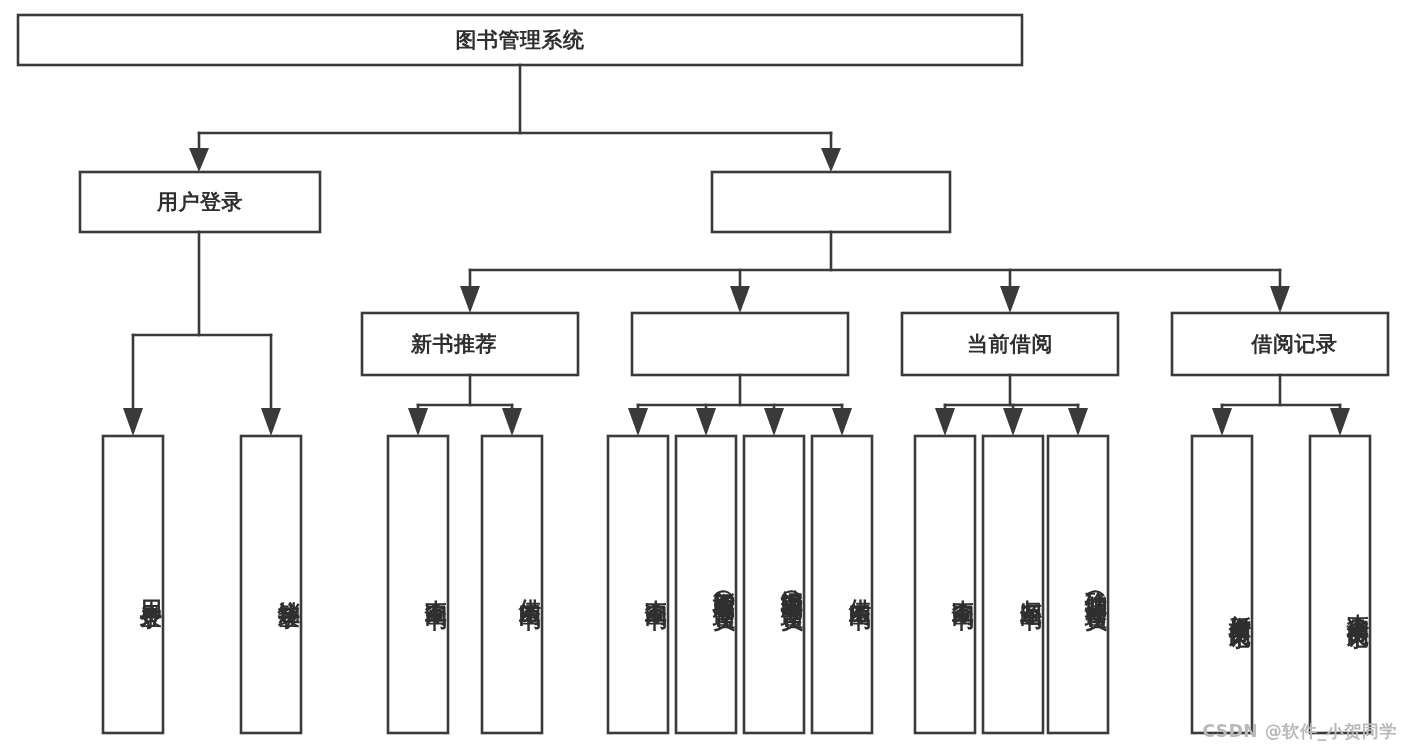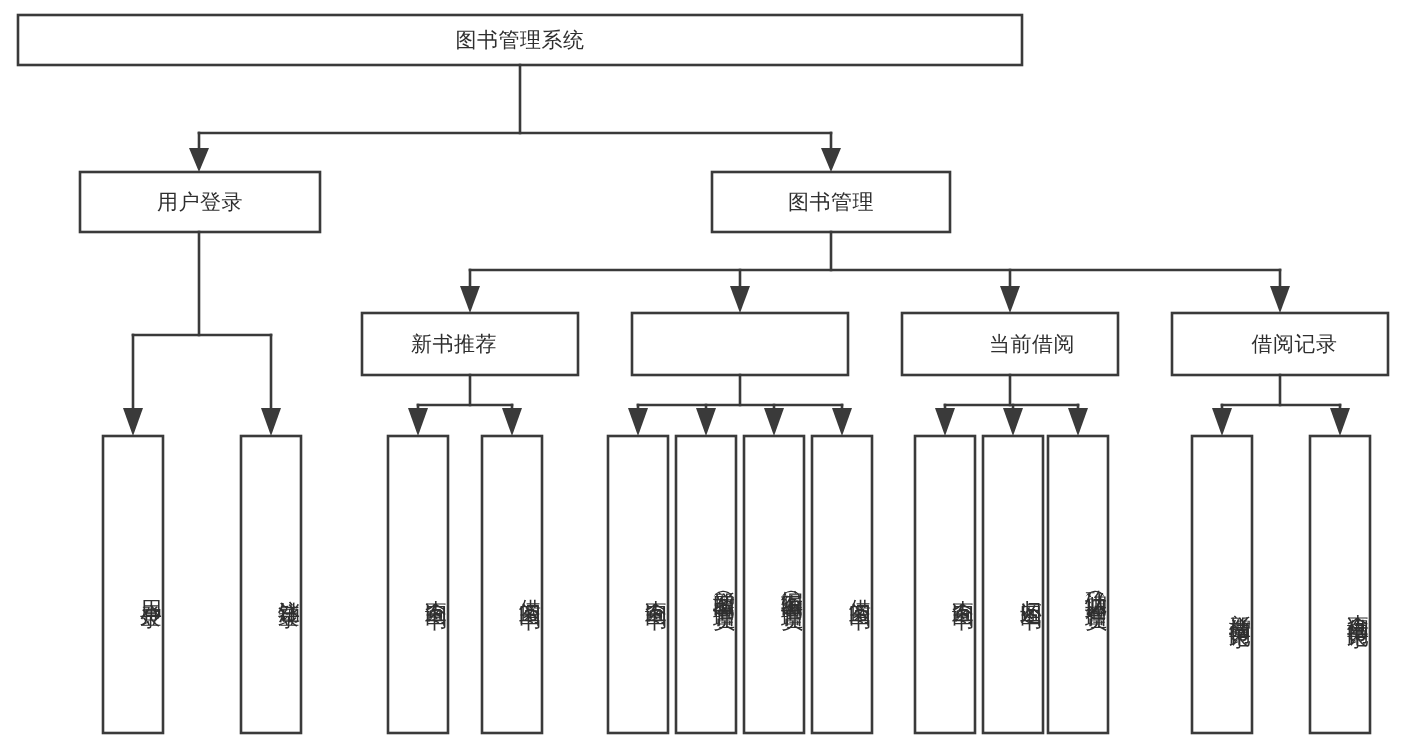--- a/index.html
+++ b/index.html
@@ -12,20 +12,21 @@
     width: 1405px;
     height: 747px;
     overflow: hidden;
     font-family: "DejaVu Sans", "Liberation Sans", sans-serif;
   }
   #diagram-root {
     position: relative;
     width: 1405px;
     height: 747px;
     background: #ffffff;
+    font-weight: bold;
   }
   svg#tree-svg {
     position: absolute;
     left: 0;
     top: 0;
     width: 1405px;
     height: 747px;
     display: block;
   }
   .node-rect {
@@ -171,26 +172,25 @@
     <rect class="node-rect" x="1048" y="436" width="60" height="297"></rect>
 
     <rect class="node-rect" x="1192" y="436" width="60" height="297"></rect>
     <rect class="node-rect" x="1310" y="436" width="60" height="297"></rect>
   </svg>
 
   <div class="node-label horizontal" style="left:18px; top:15px; width:1004px; height:50px;">图书管理系统</div>
 
   <div class="node-label horizontal" style="left:80px; top:172px; width:240px; height:60px;">用户登录</div>
 
-  <div class="node-label horizontal" style="left:712px; top:172px; width:238px; height:60px;">图书管理</div>
 
   <div class="node-label horizontal" style="left:346px; top:313px; width:216px; height:62px;">新书推荐</div>
 
 
-  <div class="node-label horizontal" style="left:924px; top:313px; width:216px; height:62px;">当前借阅</div>
+  <div class="node-label horizontal" style="left:902px; top:313px; width:216px; height:62px;">当前借阅</div>
 
   <div class="node-label horizontal" style="left:1172px; top:313px; width:216px; height:62px;padding-left:29px;">借阅记录</div>
 
   <div class="node-label vertical" style="left:103px; top:436px; width:60px; height:297px;">用户登录</div>
 
   <div class="node-label vertical" style="left:241px; top:436px; width:60px; height:297px;">注销登录</div>
 
   <div class="node-label vertical" style="left:388px; top:436px; width:60px; height:297px;">查询图书</div>
 
   <div class="node-label vertical" style="left:482px; top:436px; width:60px; height:297px;">借阅图书</div>
@@ -206,14 +206,15 @@
   <div class="node-label vertical" style="left:915px; top:436px; width:60px; height:297px;">查询图书</div>
 
   <div class="node-label vertical" style="left:983px; top:436px; width:60px; height:297px;">归还图书</div>
 
   <div class="node-label vertical" style="left:1048px; top:436px; width:60px; height:297px; padding-top:2px;">确认归还（管理员）</div>
 
   <div class="node-label vertical" style="left:1192px; top:436px; width:60px; height:297px; padding-top:40px;">新增借阅记录</div>
 
   <div class="node-label vertical" style="left:1310px; top:436px; width:60px; height:297px; padding-top:40px;">查询借阅记录</div>
 
+  <div class="watermark">CSDN @软件_小贺同学</div>
 
 </div>
 
 </body></html>

